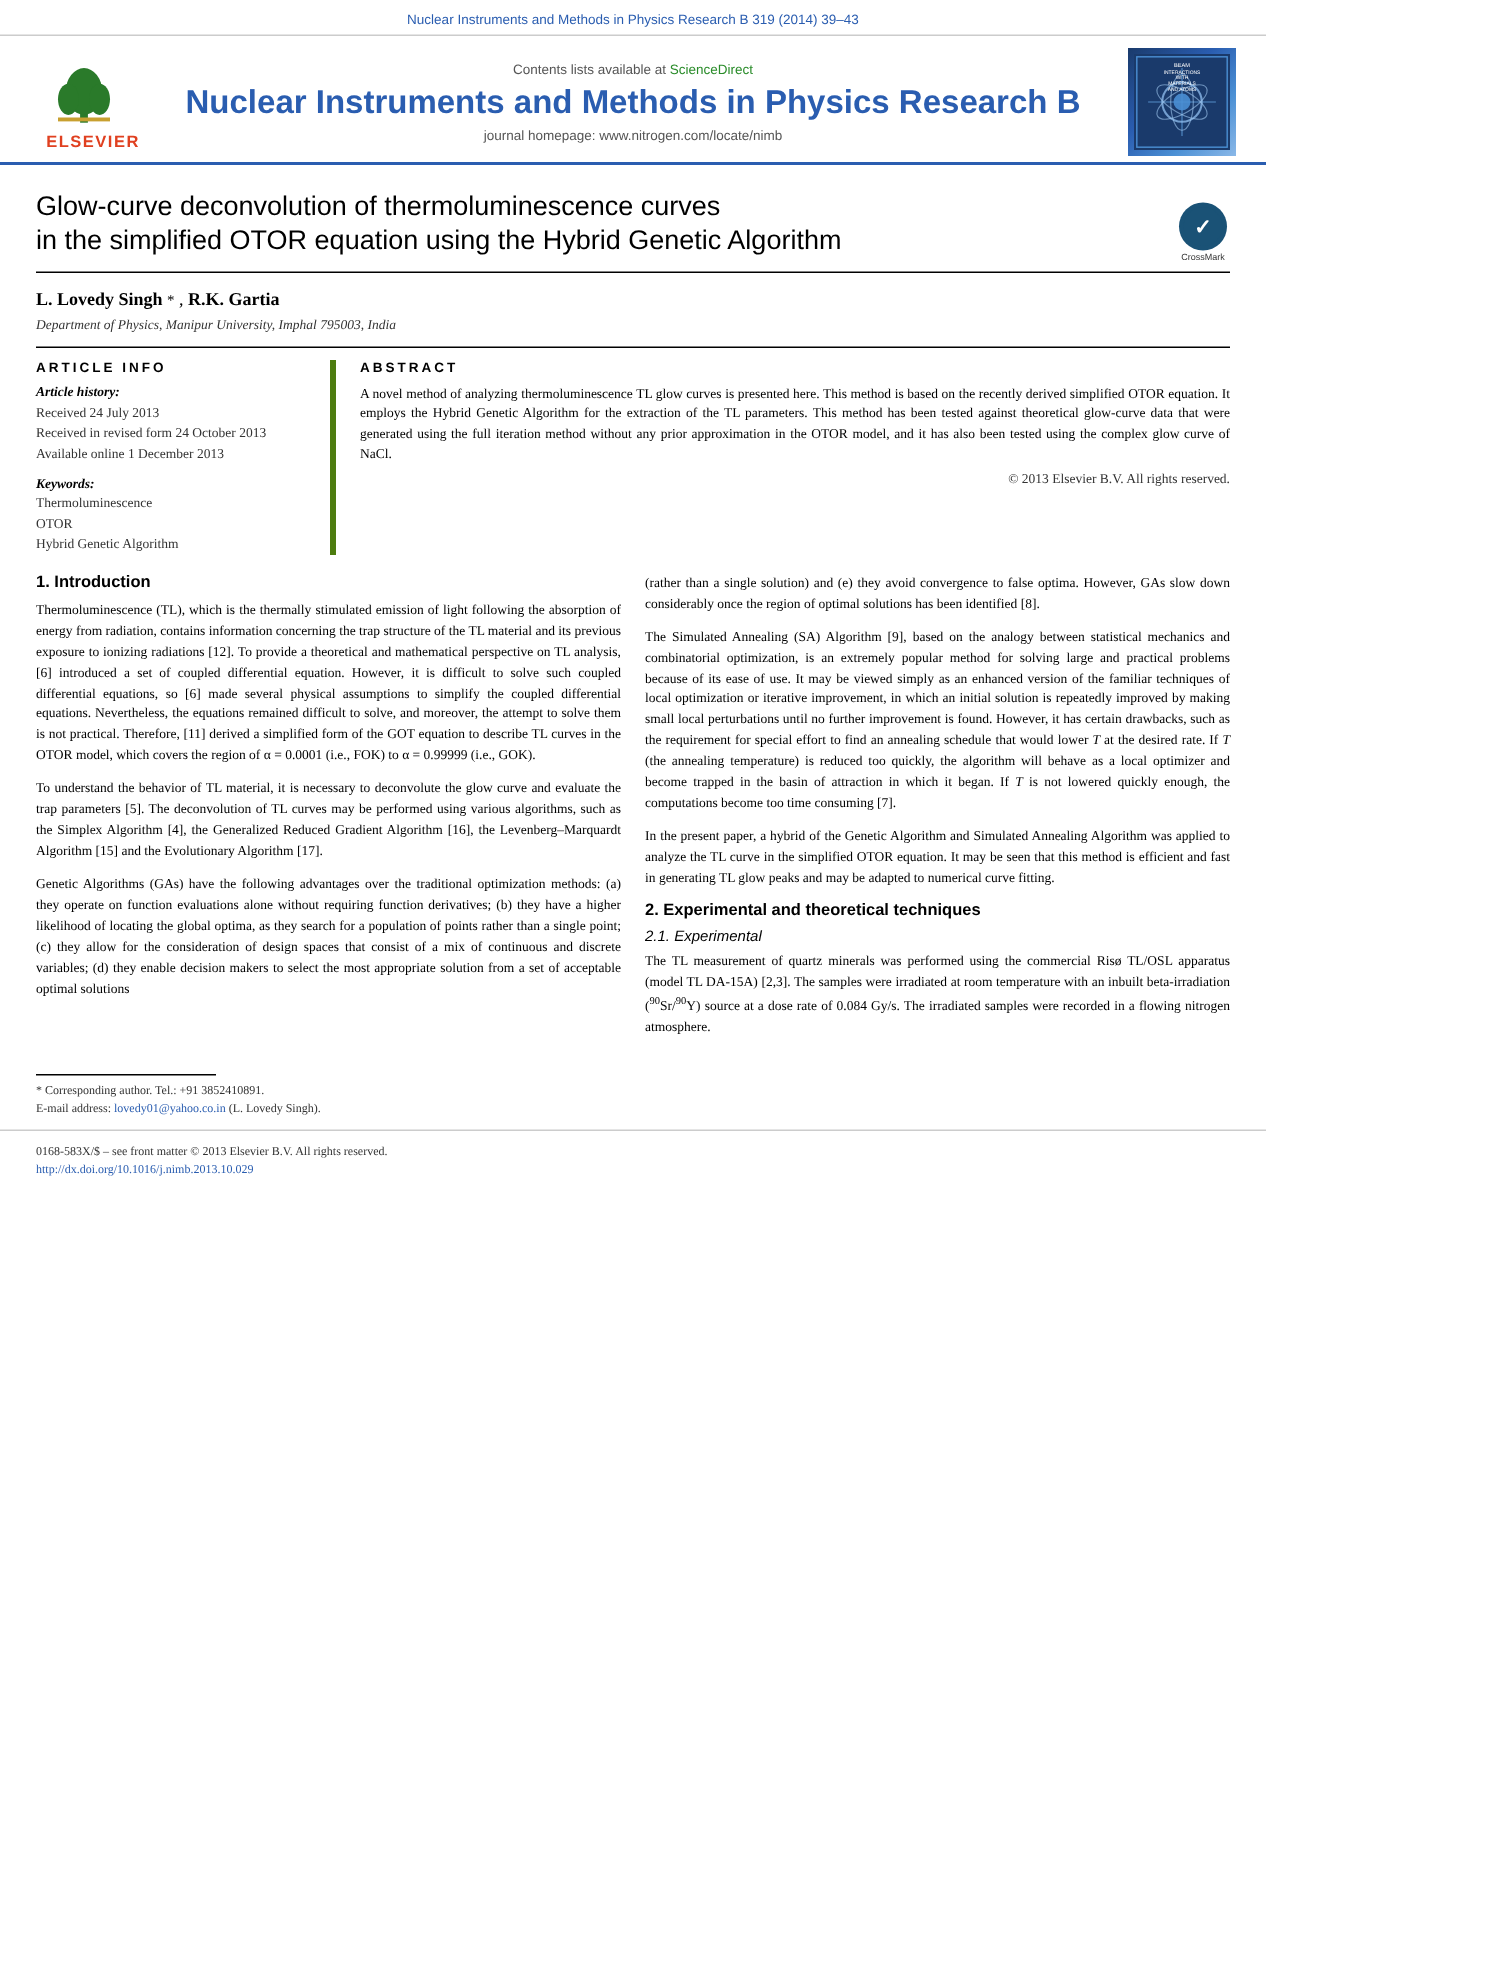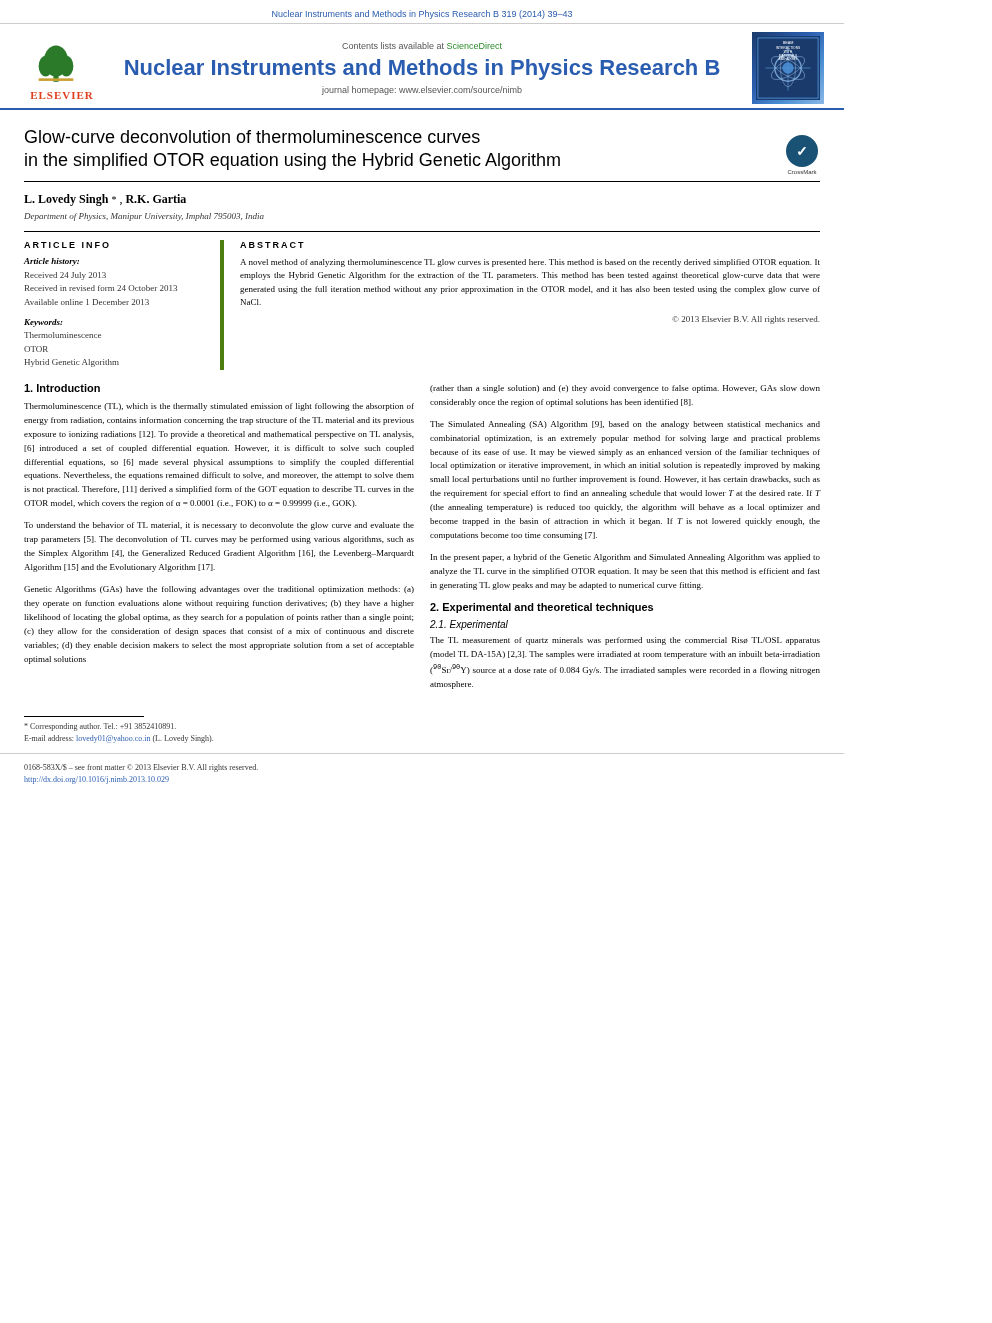--- a/index.html
+++ b/index.html
@@ -45,21 +45,21 @@
       flex-direction: column;
       align-items: center;
     }
     .elsevier-logo .logo-tree {
       width: 52px;
       height: 52px;
     }
     .elsevier-text {
       font-size: 11px;
       color: #e04020;
-      font-family: Liberation Serif, serif;
+      font-family: Liberation Sans, sans-serif;
       font-weight: bold;
       letter-spacing: 1px;
       margin-top: 2px;
       padding-left: 12px;
     }
 
     .header-middle {
       flex: 1;
       text-align: center;
       padding: 0 12px;
@@ -301,21 +301,20 @@
       line-height: 1.5;
       color: #333;
     }
     .footnote-text a {
       color: #2a5db0;
       text-decoration: none;
     }
 
     sup {
       font-size: 7px;
-      font-family: Liberation Mono, monospace;
     }
   </style>
 </head>
 <body>
 
 <div class="page-wrapper">
 
   <div class="journal-top-bar">
     <span class="journal-ref">Nuclear Instruments and Methods in Physics Research B 319 (2014) 39–43</span>
   </div>
@@ -334,21 +333,21 @@
       <span class="elsevier-text">ELSEVIER</span>
     </div>
 
     <div class="header-middle">
       <div class="contents-line">
         <span>Contents lists available at</span>
         <a>ScienceDirect</a>
       </div>
       <div class="journal-title-header">Nuclear Instruments and Methods in Physics Research B</div>
       <div class="journal-homepage">
-        <span>journal homepage: www.elsevier.com/source/nimb</span>
+        <span>journal homepage: www.nitrogen.com/locate/nimb</span>
       </div>
     </div>
 
     <div class="header-right">
       <div class="journal-cover">
         <svg width="68" height="68" viewBox="0 0 68 68" xmlns="http://www.w3.org/2000/svg">
           <rect width="68" height="68" fill="#1a3a6b"></rect>
           <rect x="2" y="2" width="64" height="64" fill="none" stroke="#4a8fd4" stroke-width="1"></rect>
 
           <line x1="34" y1="10" x2="34" y2="58" stroke="#6ab0f0" stroke-width="0.8" opacity="0.7"></line>

